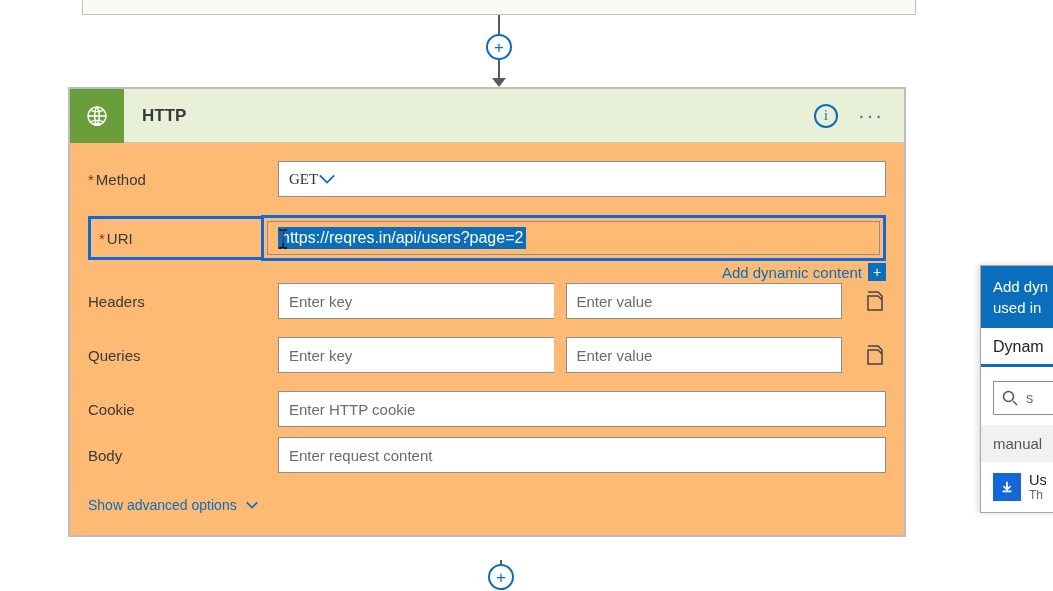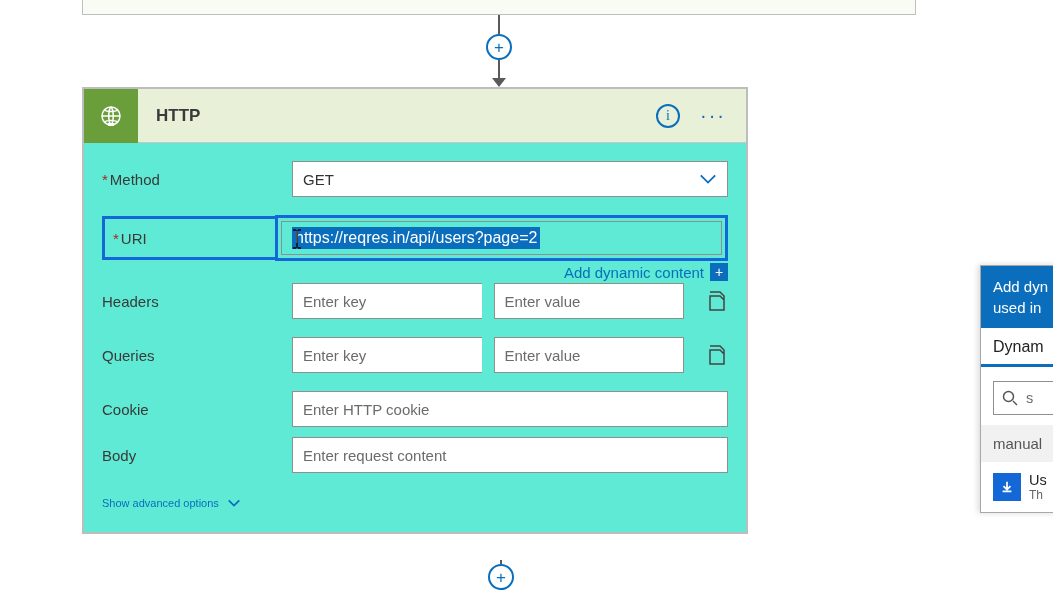--- a/index.html
+++ b/index.html
@@ -49,25 +49,25 @@
   }
   .arrowhead {
     width: 0; height: 0;
     border-left: 7px solid transparent;
     border-right: 7px solid transparent;
     border-top: 9px solid #5a5a5a;
     margin-top: -1px;
   }
   .card {
     position: absolute;
-    left: 82px;
+    left: 68px;
     top: 87px;
-    width: 666px;
+    width: 838px;
     border: 2px solid #bdbdbd;
-    background: #5eead4;
+    background: #fdba74;
   }
   .card-header {
     height: 54px;
     background: #e8f0d8;
     border-bottom: 1px solid #c7c7c7;
     display: flex; align-items: center;
     gap: 14px;
     padding: 0 14px 0 0;
   }
   .icon-tile {
@@ -103,21 +103,21 @@
   .field {
     flex: 1;
     height: 36px;
     border: 1px solid #8f8f8f;
     background: #fff;
     display: flex; align-items: center;
     padding: 0 10px;
     color: #333;
     font-size: 15px;
   }
-  .select-field { justify-content: space-between; cursor: pointer; }
+  .select-field { justify-content: flex-start; cursor: pointer; font-family: Liberation Serif, serif; }
   .chev-down {
     width: 18px; height: 12px;
   }
   .uri-wrap {
     flex: 1;
     border: 3px solid #1367d6;
     padding: 3px;
   }
   .uri-field {
     border: 1px solid #8f8f8f;
@@ -144,21 +144,21 @@
   }
   .kv-group { display:flex; gap:0; flex:1; }
   .kv-group .field { border-right: none; }
   .kv-group .field:last-child { border-right: 1px solid #8f8f8f; margin-left: 12px; }
   .bulk-icon {
     width: 22px; height: 22px; margin-left: 8px; cursor:pointer;
     display:flex;align-items:center;justify-content:center;
   }
   .placeholder { color: #6b6b6b; }
   .adv-link {
-    color: #0a6ebd; font-size: 11px; cursor:pointer;
+    color: #0a6ebd; font-size: 14px; cursor:pointer;
     display:inline-flex; align-items:center; gap:8px;
     margin-top: 6px;
   }
 
   .side-panel {
     position:absolute;
     left: 980px; top: 265px;
     width: 200px;
     background: #fff;
     border: 1px solid #a8a8a8;

